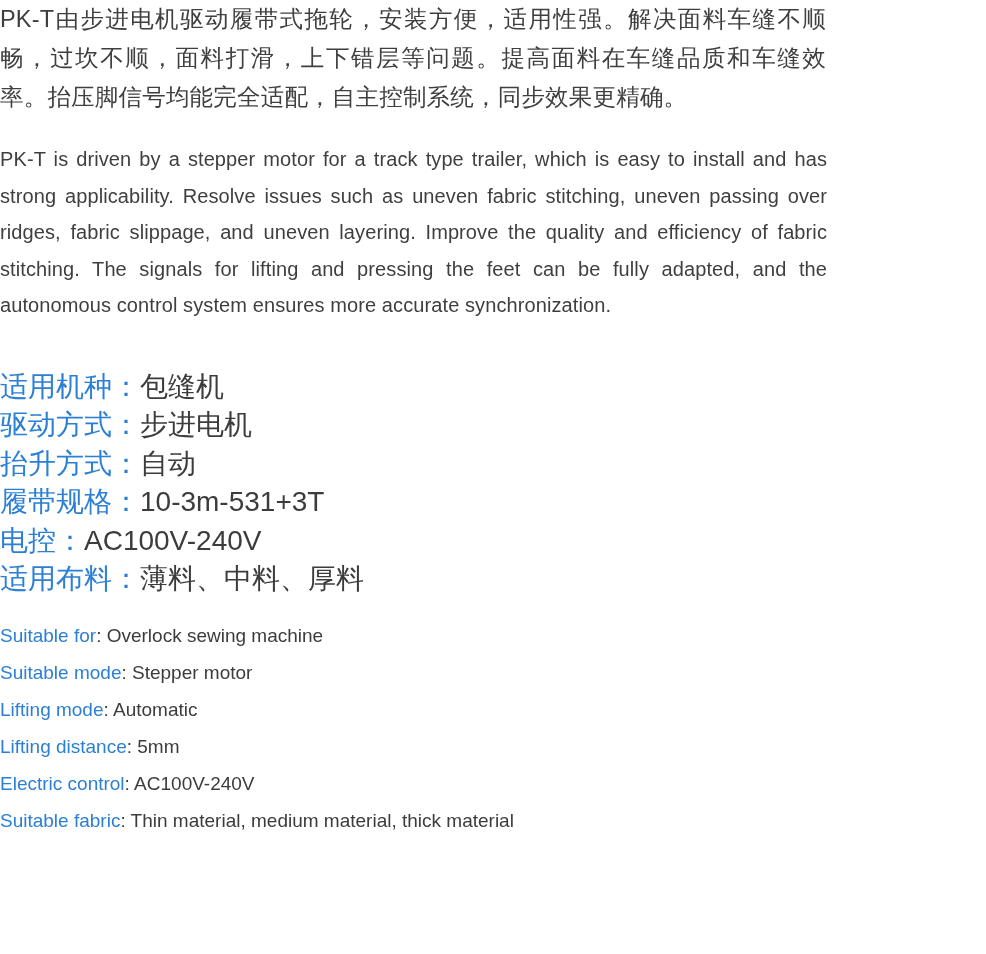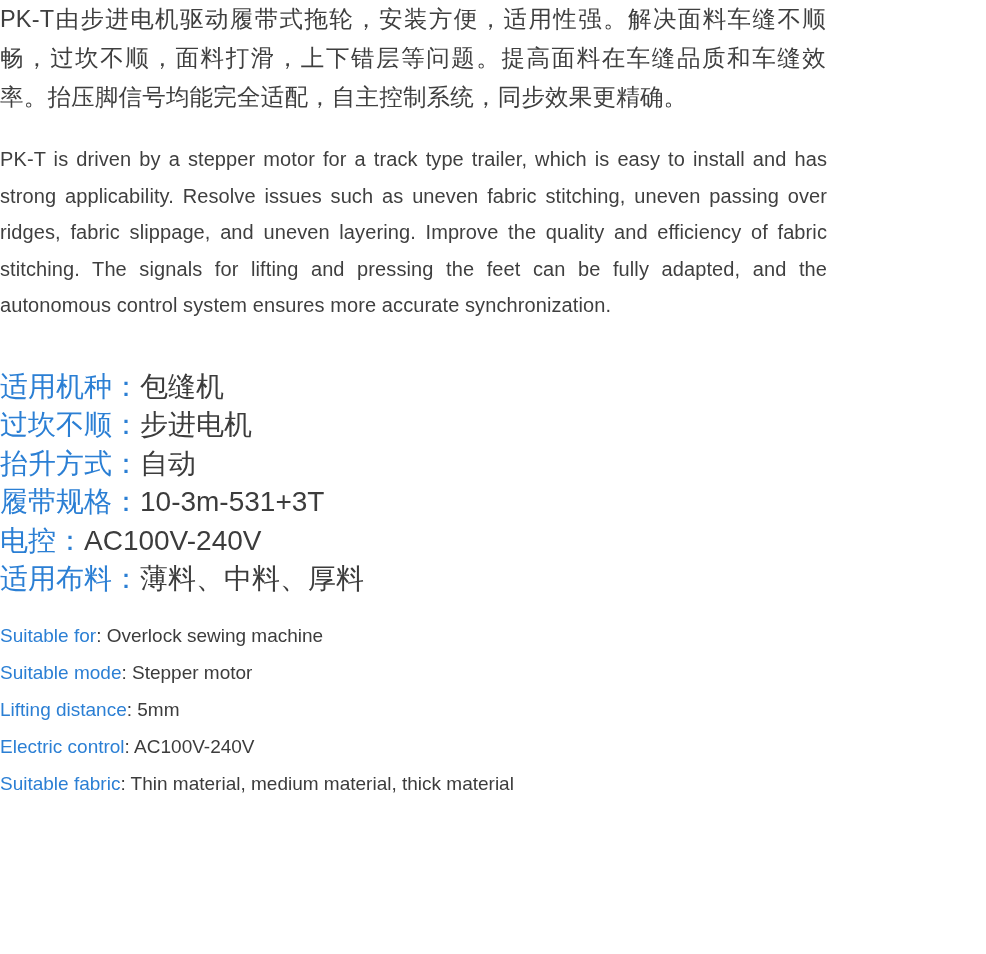--- a/index.html
+++ b/index.html
@@ -76,21 +76,21 @@
 
   <p class="para-cn">PK-T由步进电机驱动履带式拖轮，安装方便，适用性强。解决面料车缝不顺畅，过坎不顺，面料打滑，上下错层等问题。提高面料在车缝品质和车缝效率。抬压脚信号均能完全适配，自主控制系统，同步效果更精确。</p>
 
   <p class="para-en">PK-T is driven by a stepper motor for a track type trailer, which is easy to install and has strong applicability. Resolve issues such as uneven fabric stitching, uneven passing over ridges, fabric slippage, and uneven layering. Improve the quality and efficiency of fabric stitching. The signals for lifting and pressing the feet can be fully adapted, and the autonomous control system ensures more accurate synchronization.</p>
 
   <div class="spec-cn-block">
     <div class="spec-cn-row">
       <span class="k">适用机种：</span><span class="v">包缝机</span>
     </div>
     <div class="spec-cn-row">
-      <span class="k">过坎不顺：</span><span class="v">步进电机</span>
+      <span class="k">驱动方式：</span><span class="v">步进电机</span>
     </div>
     <div class="spec-cn-row">
       <span class="k">抬升方式：</span><span class="v">自动</span>
     </div>
     <div class="spec-cn-row">
       <span class="k">履带规格：</span><span class="v">10-3m-531+3T</span>
     </div>
     <div class="spec-cn-row">
       <span class="k">电控：</span><span class="v">AC100V-240V</span>
     </div>
@@ -100,20 +100,23 @@
   </div>
 
   <div class="spec-en-block">
     <div class="spec-en-row">
       <span class="k">Suitable for</span><span class="v">: Overlock sewing machine</span>
     </div>
     <div class="spec-en-row">
       <span class="k">Suitable mode</span><span class="v">: Stepper motor</span>
     </div>
     <div class="spec-en-row">
+      <span class="k">Lifting mode</span><span class="v">: Automatic</span>
+    </div>
+    <div class="spec-en-row">
       <span class="k">Lifting distance</span><span class="v">: 5mm</span>
     </div>
     <div class="spec-en-row">
       <span class="k">Electric control</span><span class="v">: AC100V-240V</span>
     </div>
     <div class="spec-en-row">
       <span class="k">Suitable fabric</span><span class="v">: Thin material, medium material, thick material</span>
     </div>
   </div>
 

